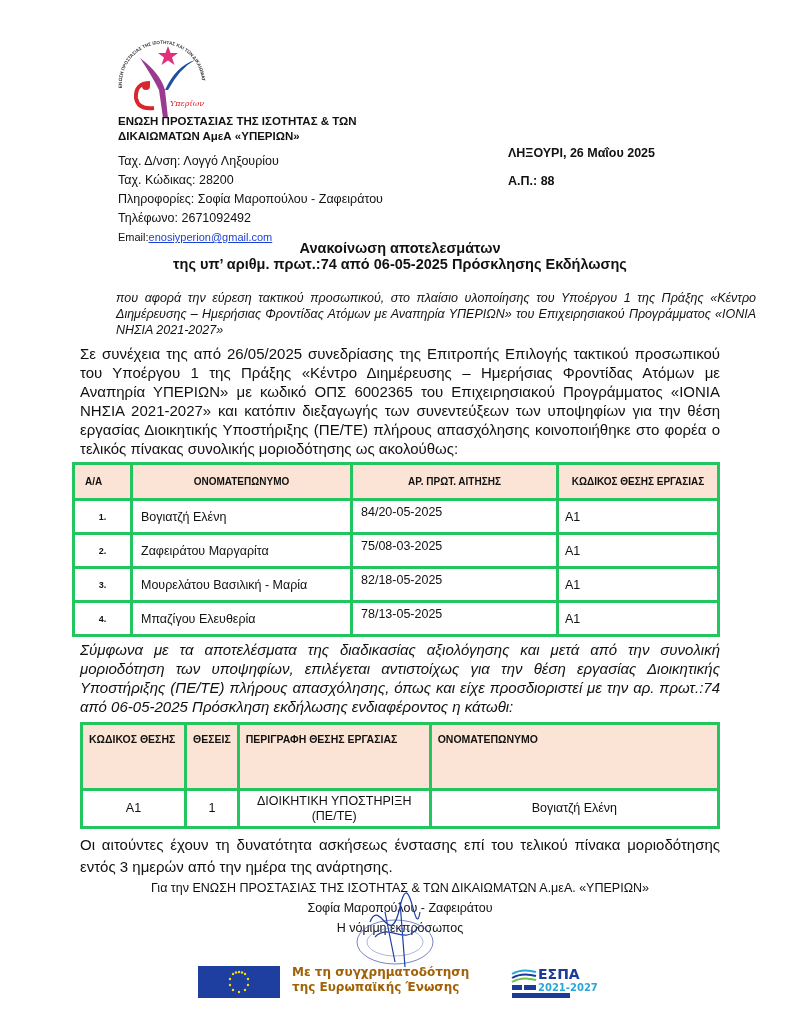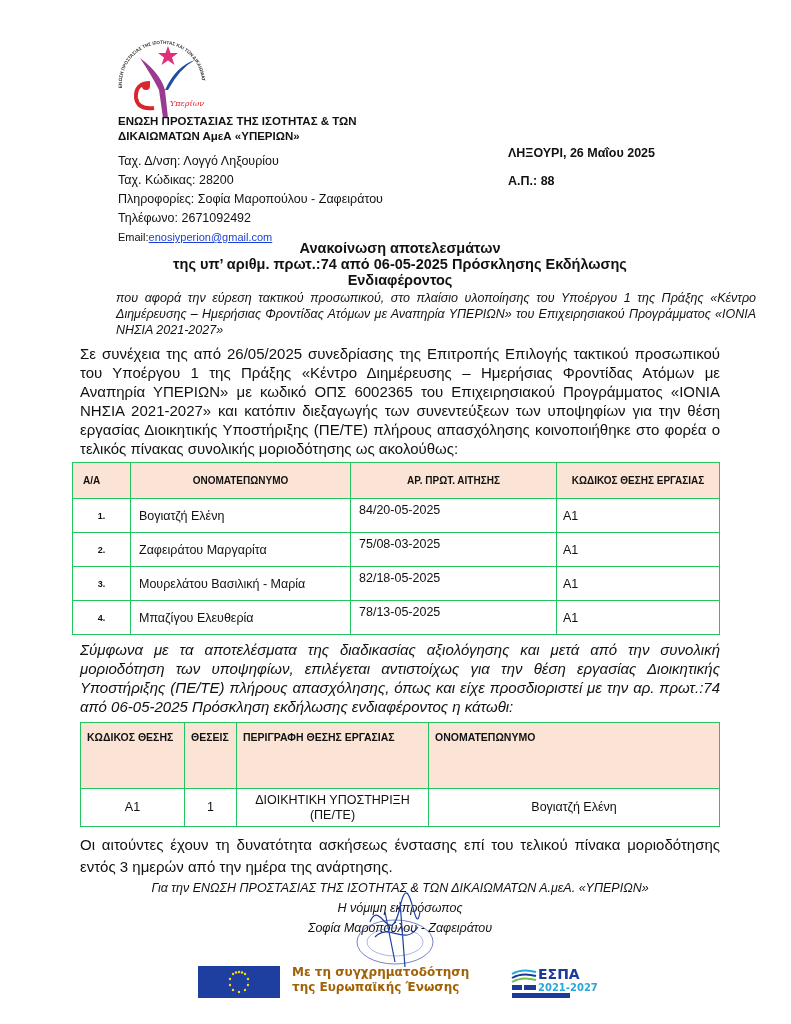--- a/index.html
+++ b/index.html
@@ -22,34 +22,34 @@
     .title { position: absolute; left: 80px; width: 640px; top: 240px; text-align: center; font-weight: bold; font-size: 14.5px; line-height: 16px; }
 
     .intro { position: absolute; left: 80px; width: 640px; top: 290px; font-style: italic; font-size: 12.5px; line-height: 16px; text-align: justify; margin-left: 36px; }
 
     .para { position: absolute; left: 80px; width: 640px; text-align: justify; font-size: 15px; line-height: 19px; }
     .p1 { top: 344px; }
     .p2 { top: 640px; font-style: italic; }
     .p3 { top: 834px; line-height: 22px; }
 
     table { border-collapse: collapse; position: absolute; left: 72px; }
-    td, th { border: 1px solid #22c55e; }
+    td, th { border: 3px solid #22c55e; }
     .t1 { top: 462px; width: 648px; }
     .t1 th { background: #fbe4d5; font-size: 10px; height: 36px; font-weight: bold; }
     .t1 td { height: 34px; font-size: 12.5px; vertical-align: middle; }
     .t1 td.num { text-align: center; font-size: 9px; font-weight: bold; width: 58px; }
     .t1 td.name { padding-left: 8px; }
     .t1 td.prot { vertical-align: top; padding: 4px 0 0 8px; }
     .t1 td.code { padding-left: 6px; }
 
     .t2 { top: 722px; width: 640px; left: 80px; }
     .t2 th { background: #fbe4d5; font-size: 10.5px; font-weight: bold; text-align: left; vertical-align: top; padding: 4px 6px 0 6px; height: 66px; line-height: 20px; }
     .t2 td { height: 38px; font-size: 12.5px; text-align: center; line-height: 15px; }
 
-    .closing { position: absolute; left: 80px; width: 640px; top: 878px; text-align: center; font-size: 12.5px; line-height: 20px; font-style: italic; }
+    .closing { position: absolute; left: 80px; width: 640px; top: 878px; text-align: center; font-size: 12.5px; line-height: 20px; }
 
     .signature { position: absolute; left: 350px; top: 892px; width: 90px; height: 80px; }
 
     .footer { position: absolute; top: 964px; left: 198px; width: 410px; height: 36px; }
     .eu-flag { position: absolute; left: 0; top: 2px; width: 82px; height: 32px; background: #1f3fa0; }
     .eu-text { position: absolute; left: 94px; top: 1px; font-weight: bold; color: #a16207; font-size: 12px; line-height: 15px; font-family: "DejaVu Sans", sans-serif; }
     .espa { position: absolute; left: 312px; top: 0; width: 92px; height: 36px; }
   </style>
 </head>
 <body>
@@ -85,21 +85,20 @@
 </div>
 
 <div class="dateblock">
   <div>ΛΗΞΟΥΡΙ,   26 Μαΐου 2025</div>
   <div class="ap">Α.Π.:  88</div>
 </div>
 
 <div class="title">
   <div>Ανακοίνωση αποτελεσμάτων</div>
   <div>της υπ’ αριθμ. πρωτ.:74 από 06-05-2025 Πρόσκλησης Εκδήλωσης</div>
-  <div>Ενδιαφέροντος</div>
 </div>
 
 <div class="intro">που αφορά την εύρεση τακτικού προσωπικού, στο πλαίσιο υλοποίησης του Υποέργου 1 της Πράξης «Κέντρο Διημέρευσης – Ημερήσιας Φροντίδας Ατόμων με Αναπηρία ΥΠΕΡΙΩΝ» του Επιχειρησιακού Προγράμματος «ΙΟΝΙΑ ΝΗΣΙΑ 2021-2027»</div>
 
 <div class="para p1">Σε συνέχεια της από 26/05/2025 συνεδρίασης της Επιτροπής Επιλογής τακτικού προσωπικού του Υποέργου 1 της Πράξης «Κέντρο Διημέρευσης – Ημερήσιας Φροντίδας Ατόμων με Αναπηρία ΥΠΕΡΙΩΝ» με κωδικό ΟΠΣ 6002365 του Επιχειρησιακού Προγράμματος «ΙΟΝΙΑ ΝΗΣΙΑ 2021-2027» και κατόπιν διεξαγωγής των συνεντεύξεων των υποψηφίων για την θέση εργασίας Διοικητικής Υποστήριξης (ΠΕ/ΤΕ) πλήρους απασχόλησης κοινοποιήθηκε στο φορέα ο τελικός πίνακας συνολικής μοριοδότησης ως ακολούθως:</div>
 
 <table class="t1">
   <thead>
     <tr>
       <th style="width:58px;text-align:left;padding-left:10px;">Α/Α</th>
@@ -157,22 +156,22 @@
       </td>
       <td>Βογιατζή Ελένη</td>
     </tr>
   </tbody>
 </table>
 
 <div class="para p3">Οι αιτούντες έχουν τη δυνατότητα ασκήσεως ένστασης επί του τελικού πίνακα μοριοδότησης εντός 3 ημερών από την ημέρα της ανάρτησης.</div>
 
 <div class="closing">
   <div>Για την  ΕΝΩΣΗ ΠΡΟΣΤΑΣΙΑΣ ΤΗΣ ΙΣΟΤΗΤΑΣ &amp; ΤΩΝ ΔΙΚΑΙΩΜΑΤΩΝ Α.μεΑ. «ΥΠΕΡΙΩΝ»</div>
+  <div>Σοφία Μαροπούλου - Ζαφειράτου</div>
   <div>Η νόμιμη εκπρόσωπος</div>
-  <div>Σοφία Μαροπούλου - Ζαφειράτου</div>
 </div>
 
 <svg class="signature" viewBox="0 0 90 80">
   <ellipse cx="45" cy="50" rx="38" ry="22" fill="none" stroke="#3a4fb0" stroke-width="1" opacity="0.7"></ellipse>
   <ellipse cx="45" cy="50" rx="28" ry="14" fill="none" stroke="#3a4fb0" stroke-width="0.7" opacity="0.6"></ellipse>
   <path d="M20,30 C30,5 40,60 50,15 S65,50 70,20 M25,45 C40,30 55,55 68,35 M35,20 L45,70 M50,10 L55,75" fill="none" stroke="#1f3fa0" stroke-width="1.2"></path>
 </svg>
 
 <div class="footer">
   <svg class="eu-flag" viewBox="0 0 82 32">

